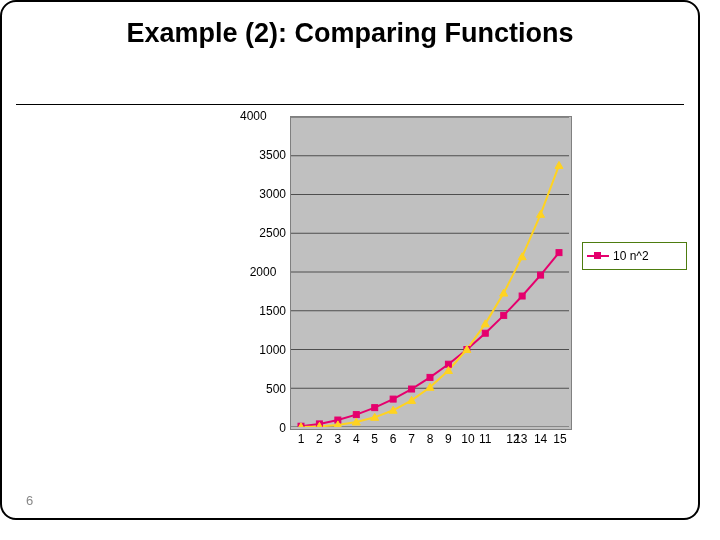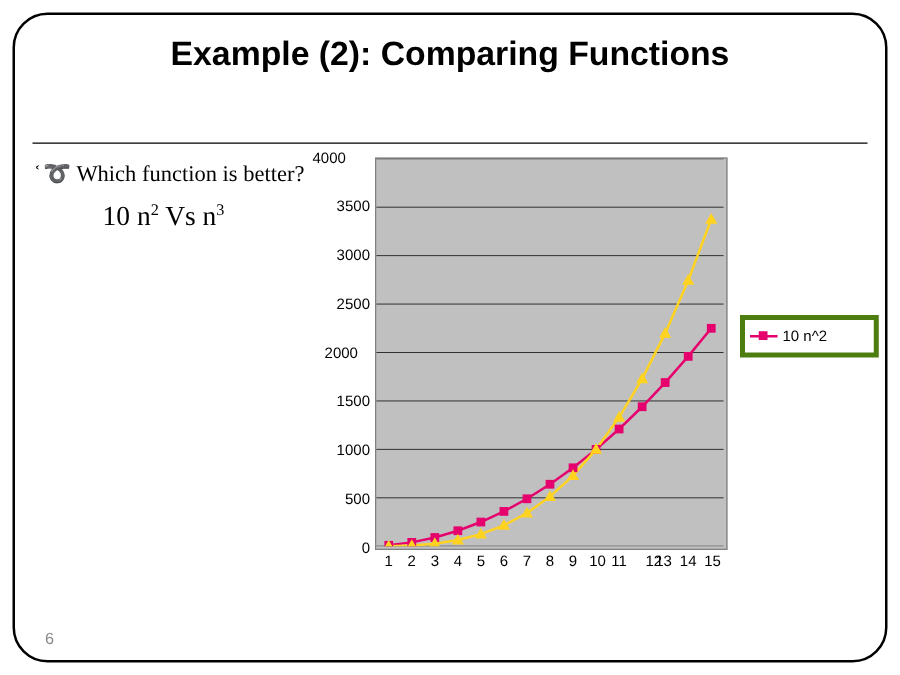--- a/index.html
+++ b/index.html
@@ -8,23 +8,22 @@
     width: 720px;
     height: 540px;
     background: #fff;
     font-family: Arial, Helvetica, sans-serif;
     color: #000;
   }
   .slide {
     box-sizing: border-box;
     width: 700px;
     height: 520px;
-    margin: 10px;
     border: 2px solid #000;
-    border-radius: 28px;
+    border-radius: 16px;
     position: relative;
     overflow: hidden;
     background: #fff;
   }
   .title {
     position: absolute;
     top: 16px;
     left: 0;
     right: 0;
     text-align: center;
@@ -111,21 +110,21 @@
     position: absolute;
     font-size: 12px;
     color: #000;
     font-family: Arial, sans-serif;
   }
   .legend {
     position: absolute;
     left: 342px;
     top: 132px;
     width: 95px;
-    border: 4px solid #4d7c0f;
+    border: 1px solid #4d7c0f;
     background: #fff;
     font-size: 12px;
     padding: 4px 4px;
   }
   .legend-row {
     display: flex;
     align-items: center;
     gap: 4px;
     height: 18px;
   }
@@ -163,28 +162,21 @@
   }
 </style>
 </head>
 <body>
 
 <div class="slide">
 
   <div class="title">Example (2): Comparing Functions</div>
   <div class="hr"></div>
 
-  <div class="bullet">
-    <span class="bullet-mark">➰</span>
-    <span style="font-family:'Times New Roman',serif;">Which function is better?</span>
-  </div>
-
-  <div class="subline">
-    <span>10 n</span><sup>2</sup><span> Vs n</span><sup>3</sup>
-  </div>
+
 
   <div class="chart-wrap">
     <div class="plot-bg"></div>
     <svg class="plot-inner" viewBox="0 0 278 310" preserveAspectRatio="none">
       <g class="grid" id="gridlines">
           <line x1="0" x2="278" y1="310" y2="310"></line>
           <line x1="0" x2="278" y1="271.25" y2="271.25"></line>
           <line x1="0" x2="278" y1="232.5" y2="232.5"></line>
           <line x1="0" x2="278" y1="193.75" y2="193.75"></line>
           <line x1="0" x2="278" y1="155" y2="155"></line>

